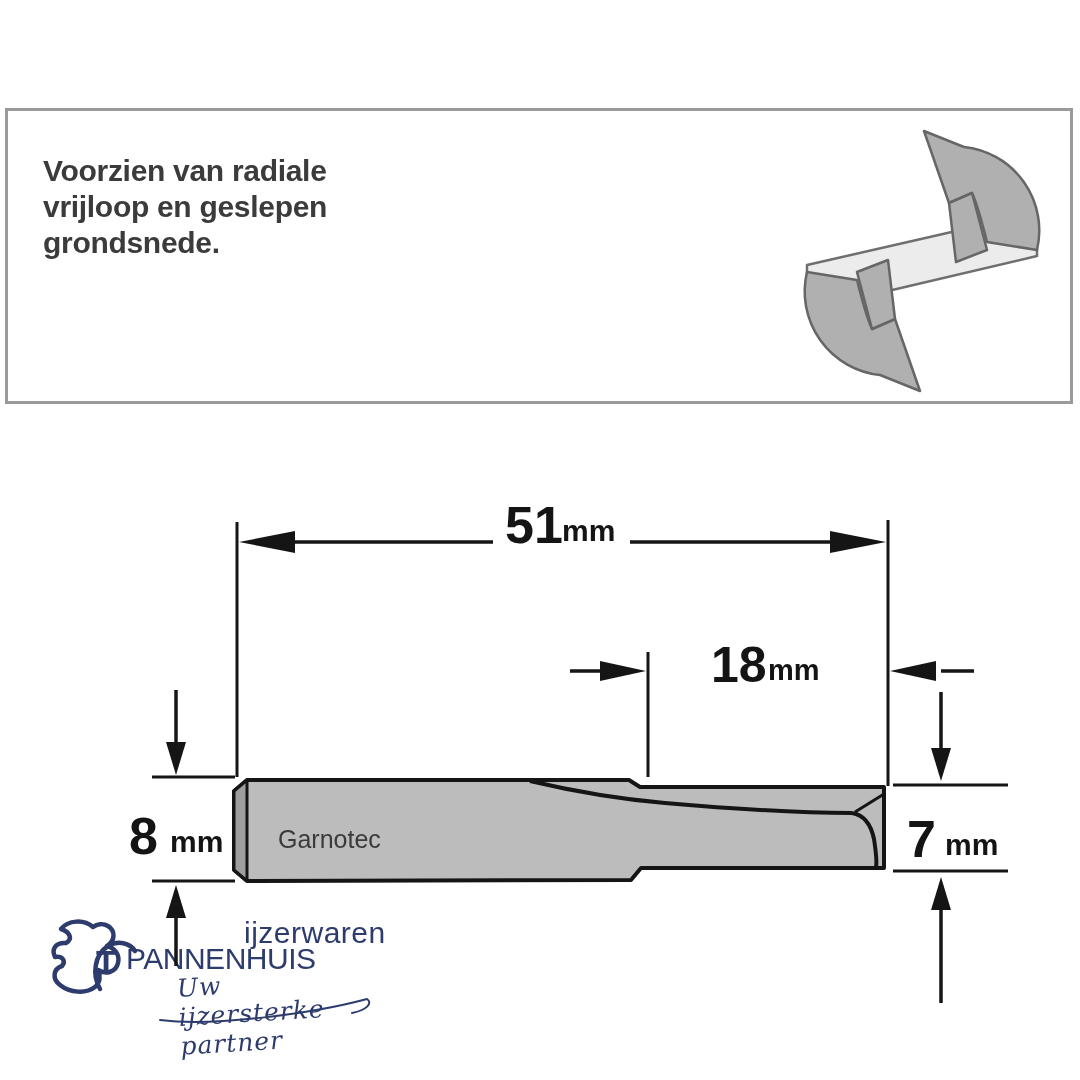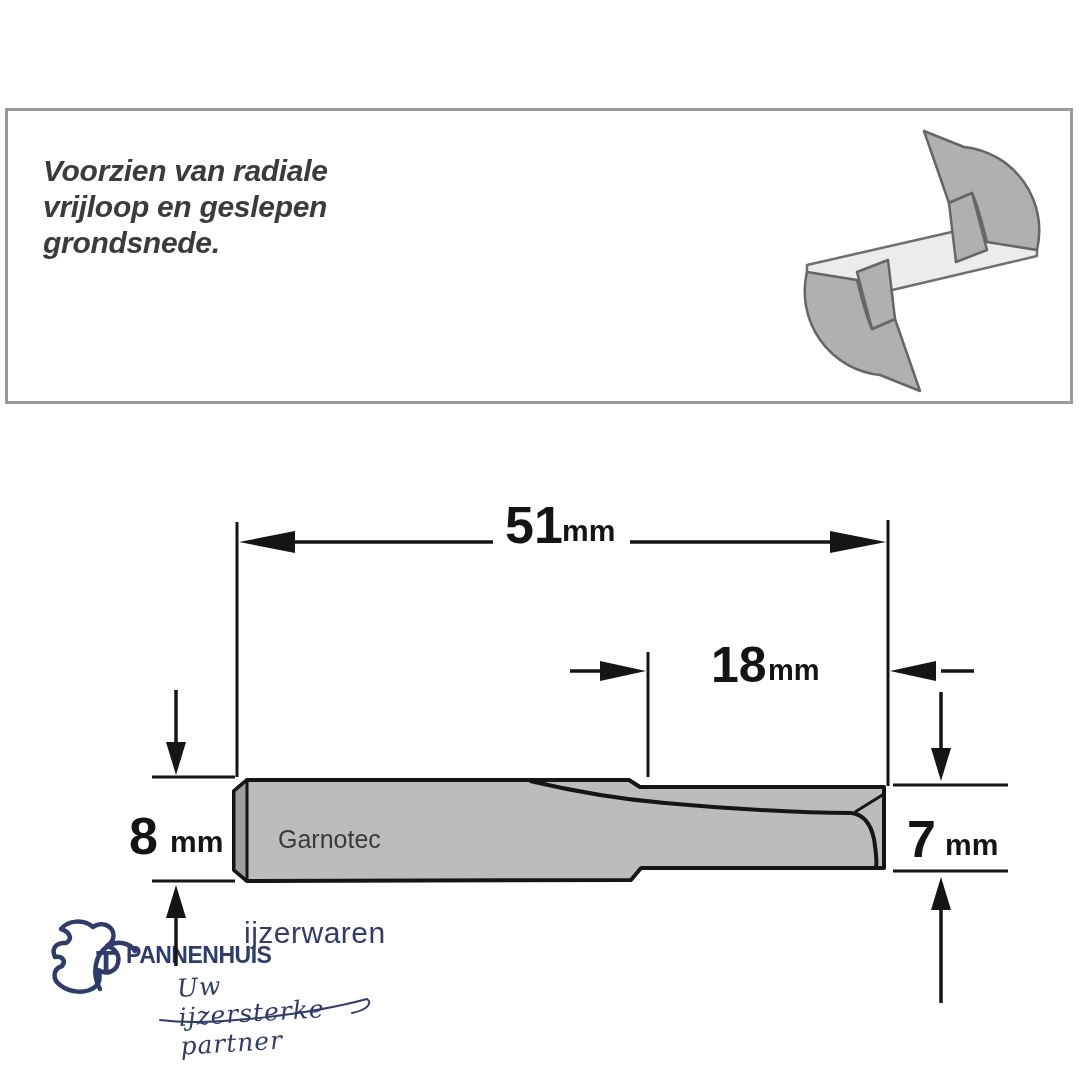--- a/index.html
+++ b/index.html
@@ -3,42 +3,42 @@
 <meta charset="utf-8">
 <style>
   html,body{margin:0;padding:0;background:#fff;}
   .canvas{
     position:relative;width:1080px;height:1080px;background:#ffffff;
     font-family:"Liberation Sans",sans-serif;overflow:hidden;
   }
   
   .info-box{
     position:absolute;left:5px;top:108px;width:1068px;height:296px;
-    border:3px solid #9a9a9a;background:#ffffff;box-sizing:border-box;font-style:italic;
+    border:3px solid #9a9a9a;background:#ffffff;box-sizing:border-box;
   }
   .dutch-text{
     position:absolute;left:35px;top:42px;width:320px;
     font-size:30px;line-height:36px;color:#3b3b3b;font-weight:600;
     white-space:pre-line;letter-spacing:-0.3px;
   }
   .french-text{
     position:absolute;left:373px;top:38px;width:390px;
     font-size:33px;line-height:41px;color:#1e7aad;font-weight:600;
     white-space:pre-line;letter-spacing:-0.3px;
   }
   .tip-illustration{position:absolute;left:765px;top:4px;}
   
   .drawing-svg{position:absolute;left:0;top:0;pointer-events:none;z-index:3;}
   .dim-num{font-family:"Liberation Sans",sans-serif;font-weight:bold;fill:#141414;}
   .shank-brand{font-family:"Liberation Sans",sans-serif;fill:#3a3a3a;}
   
   .logo{position:absolute;left:0;top:0;z-index:2;color:#2d3c6d;}
   .logo-ijzerwaren{position:absolute;left:244px;top:916px;font-size:30px;letter-spacing:0.5px;}
   .logo-prefix{position:absolute;left:96px;top:944px;font-size:33px;font-weight:bold;}
-  .logo-name{position:absolute;left:126px;top:942px;font-size:23px;font-weight:bold;letter-spacing:-0.5px;}
+  .logo-name{position:absolute;left:126px;top:942px;font-size:30px;font-weight:normal;letter-spacing:-0.5px;}
   .logo-tagline{
     position:absolute;left:176px;top:974px;font-size:25px;
     font-family:"DejaVu Serif",serif;font-style:italic;
     transform:rotate(-3.5deg);transform-origin:left top;letter-spacing:1px;
   }
   .logo-icon{position:absolute;left:48px;top:915px;}
   .logo-swoosh{position:absolute;left:155px;top:996px;}
 </style>
 </head>
 <body>

